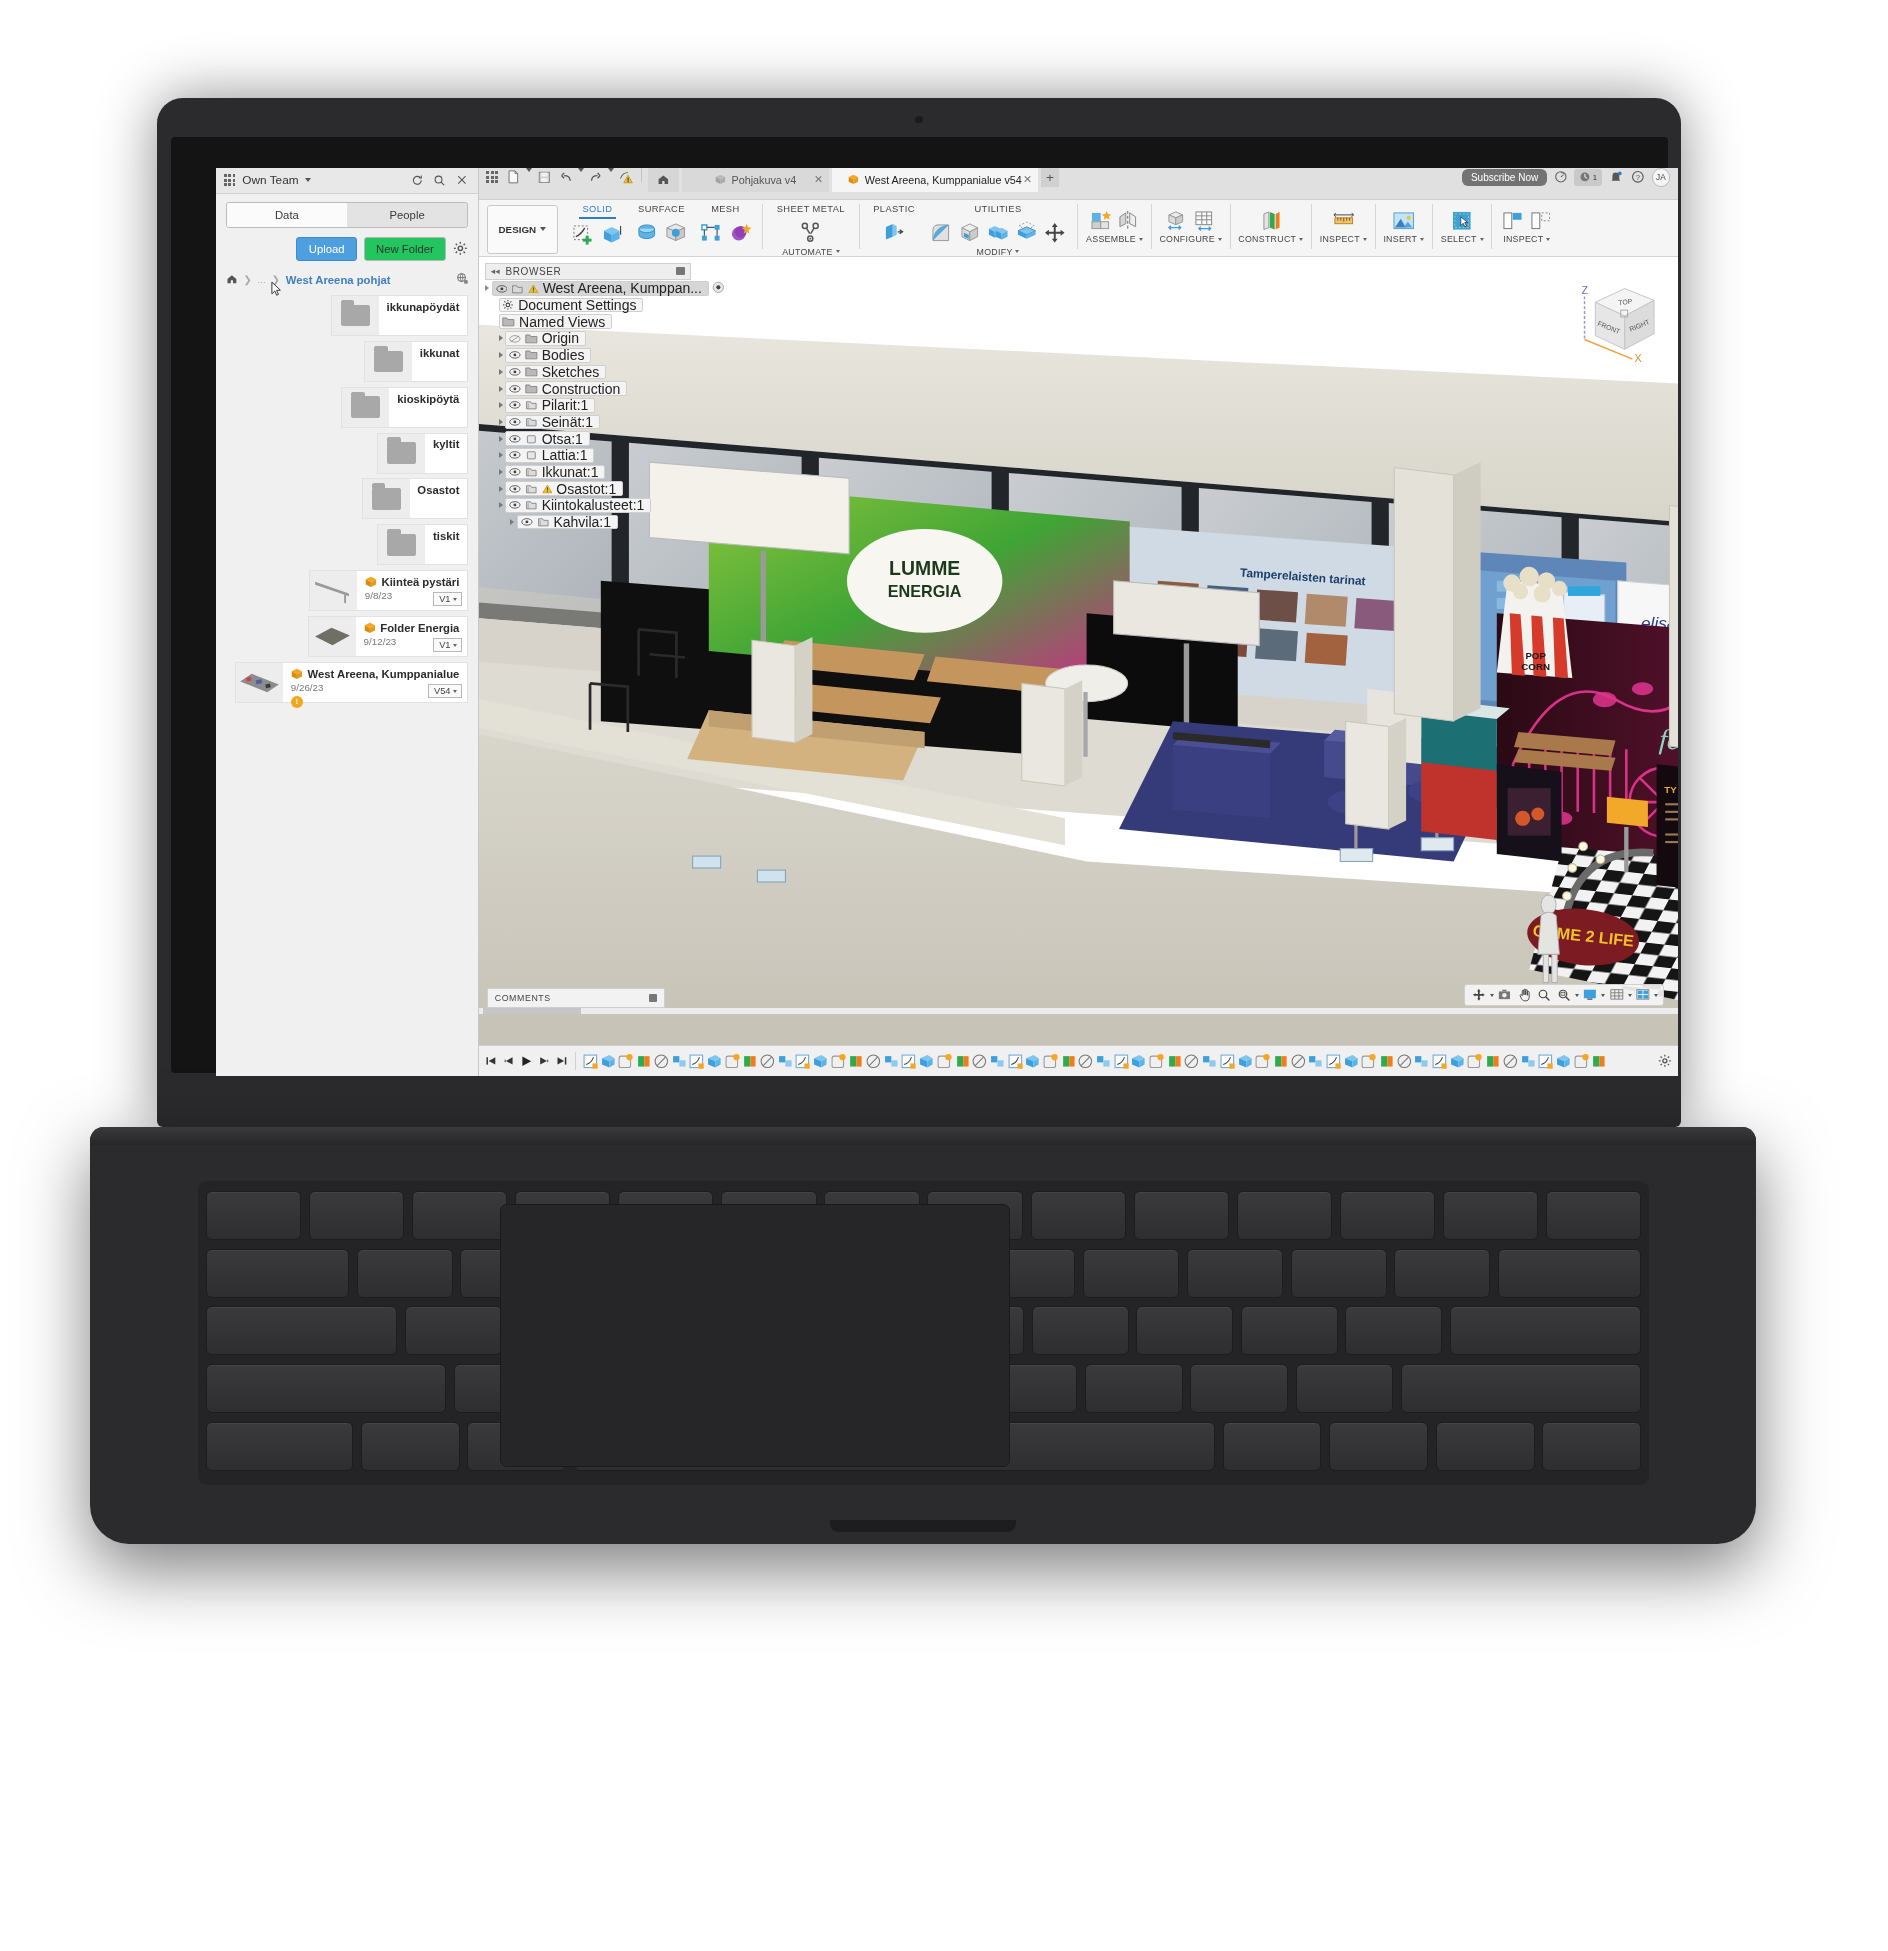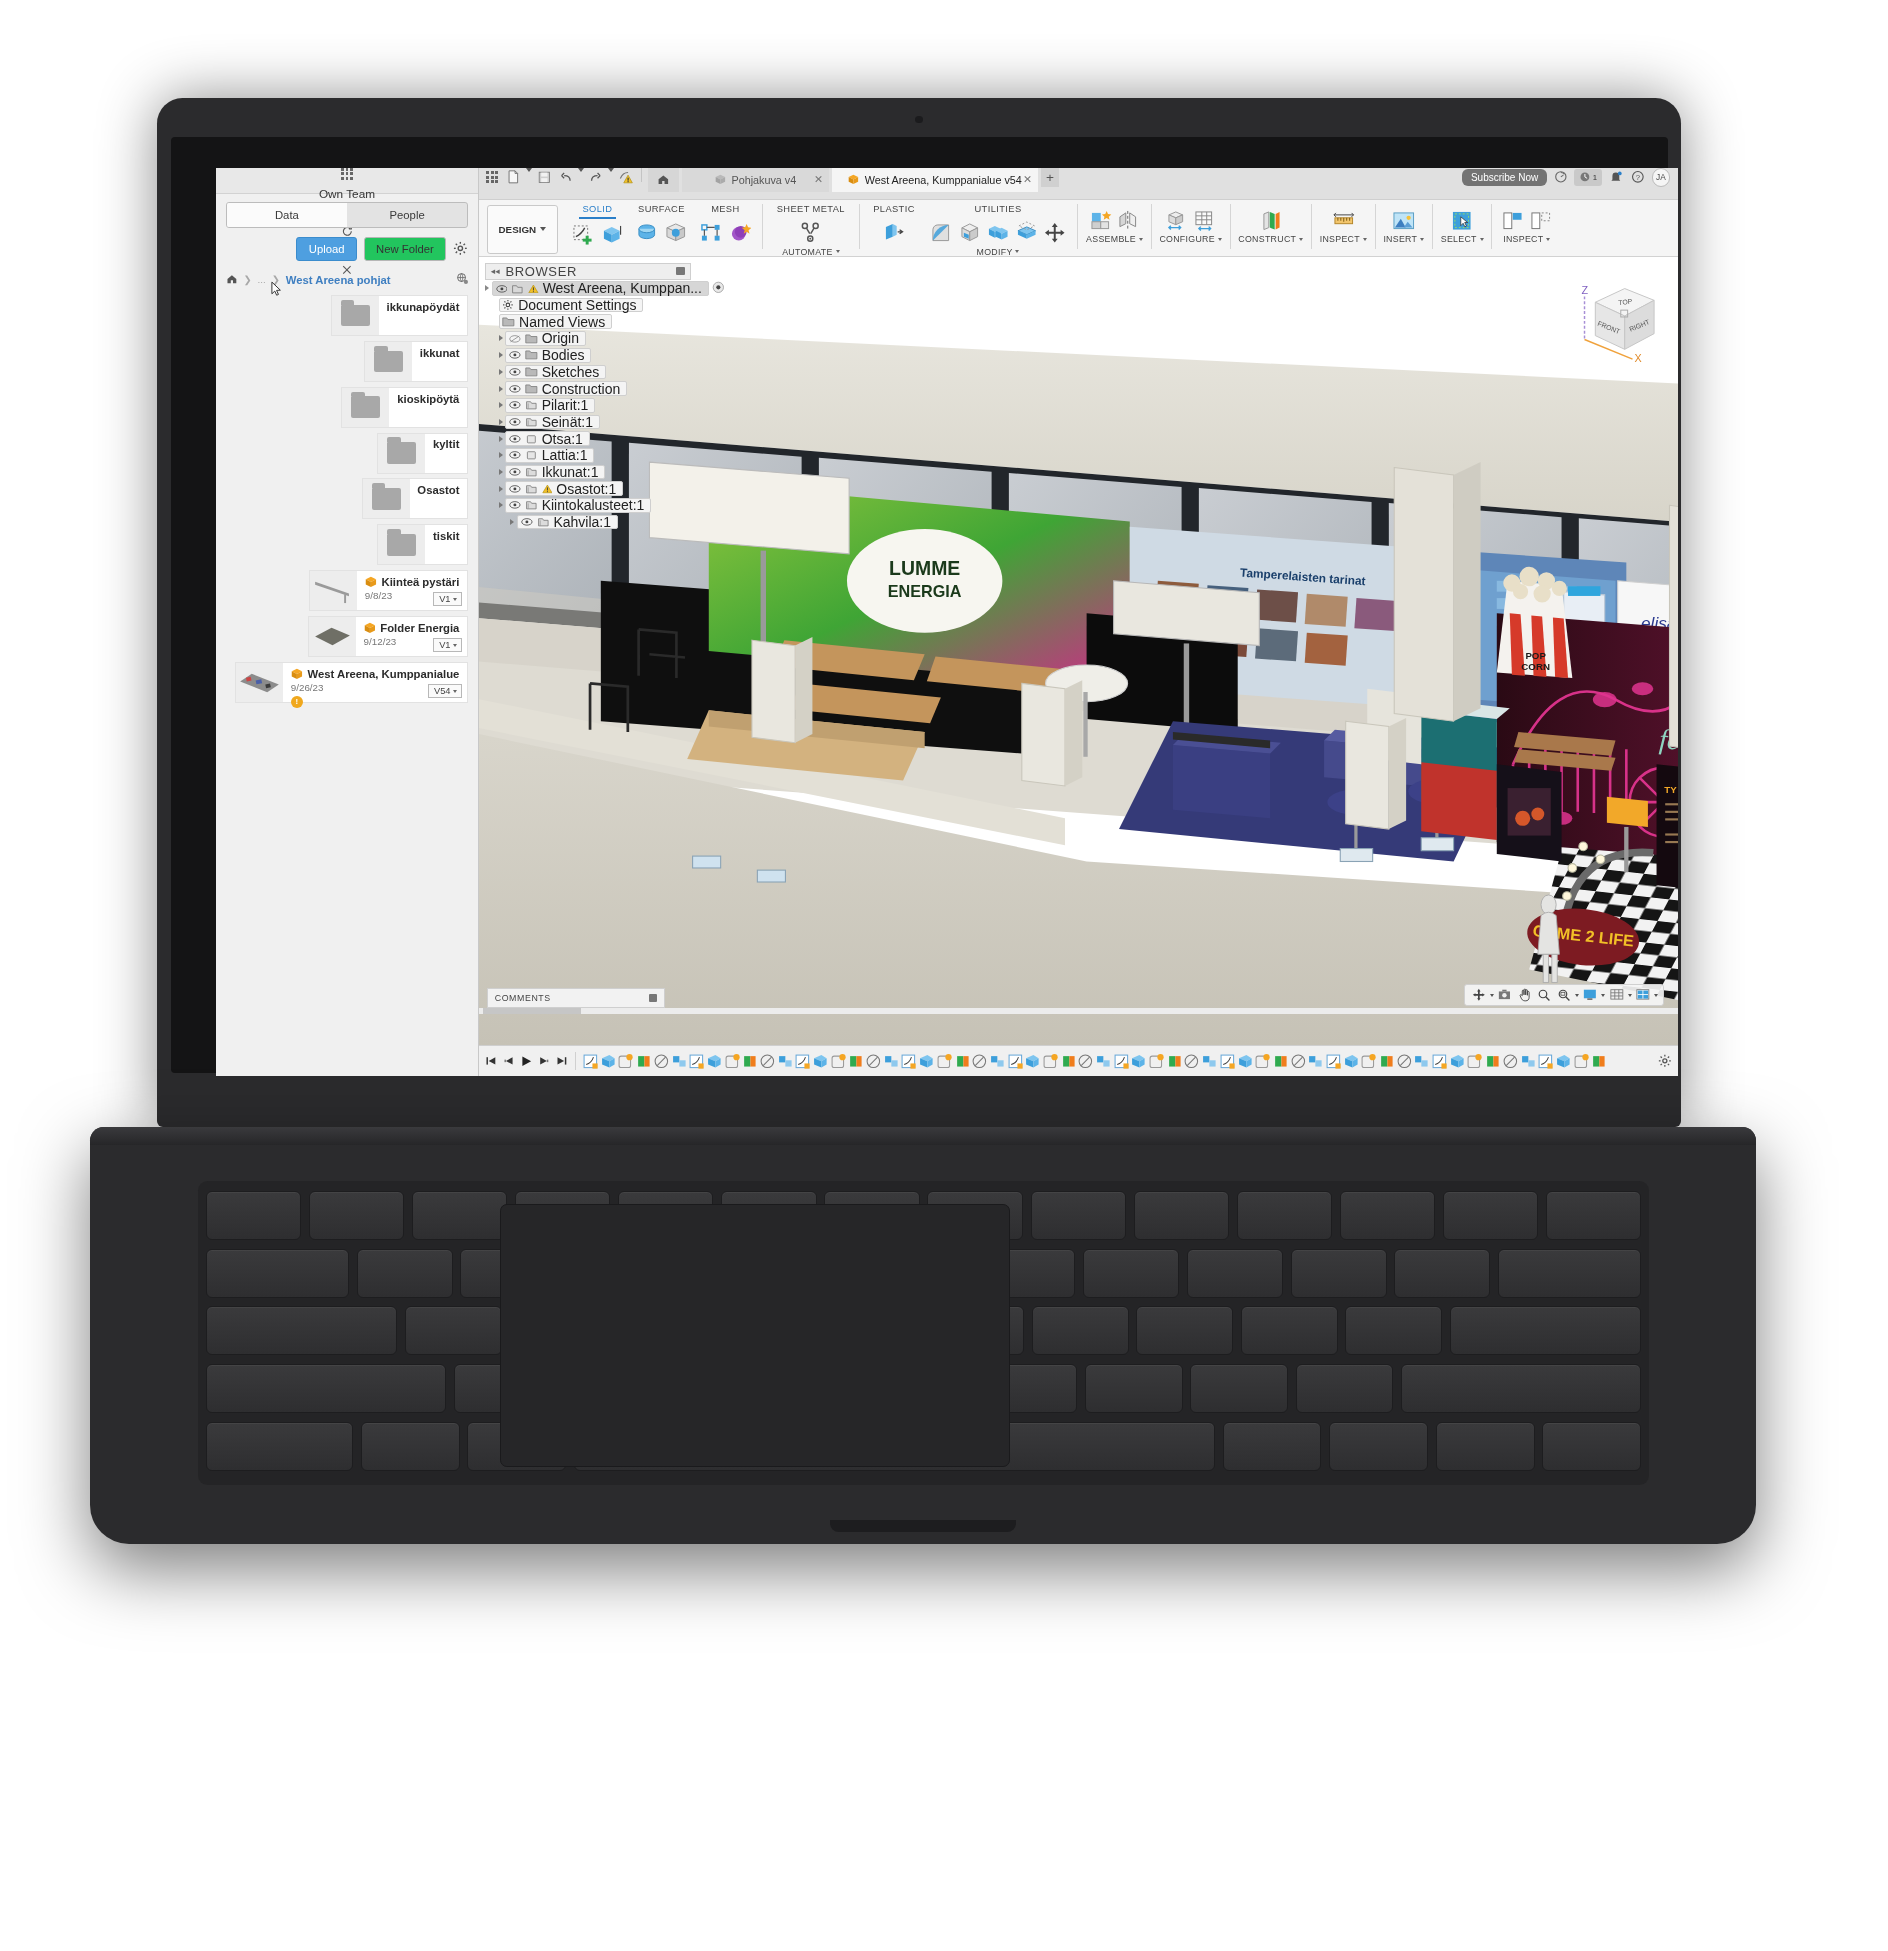--- a/index.html
+++ b/index.html
@@ -64,21 +64,21 @@
   .tpad {
     position:absolute; left:500px; top:1204px; width:510px; height:263px;
     background:#262628; border-radius:6.9px; border:1px solid #1a1a1c;
   }
 
   
   .app { position:absolute; inset:0; display:flex; background:#f3f3f3; font-size:10.8px; color:#2b2b2b; }
 
   
   .datapanel { width:263px; height:100%; background:#f0f0f0; border-right:1px solid #c8c8c8; display:flex; flex-direction:column; }
-  .dp-title { height:25.5px; display:flex; align-items:center; gap:6.9px; padding:0 7.8px; background:#e8e8e8; border-bottom:1px solid #d2d2d2;flex-direction:column; }
+  .dp-title { height:25.5px; display:flex; align-items:center; gap:6.9px; padding:0 7.8px; background:#e8e8e8; border-bottom:1px solid #d2d2d2; }
   .dp-title .tname { font-size:11.8px; color:#333; }
   .dp-title .spacer { flex:1; }
   .dp-title .ic { width:15.7px; height:15.7px; display:flex; align-items:center; justify-content:center; color:#555; cursor:pointer; }
   .dots9 { display:grid; grid-template-columns:repeat(3,2.9px); grid-template-rows:repeat(3,2.9px); gap:1.5px; }
   .dots9 i { background:#666; width:2.9px; height:2.9px; display:block; }
   .caret { width:0;height:0;border-left:3.9px solid transparent;border-right:3.9px solid transparent;border-top:4.9px solid #555; }
 
   .seg { display:flex; margin:8.8px 9.8px 0; border:1px solid #bcbcbc; border-radius:2.9px; overflow:hidden; background:#e3e3e3; }
   .seg div { flex:1; text-align:center; padding:5.9px 0; font-size:11.3px; color:#3a3a3a; cursor:pointer; }
   .seg div.on { background:#fbfbfb; }
@@ -139,21 +139,21 @@
   .rsep { width:1px; height:45px; background:#d5d5d5; margin:2px 4.9px 0; }
   .rgrp { display:flex; flex-direction:column; align-items:center; padding:0 2.9px; }
   .toprow { display:flex; gap:2px; }
 
   
   .viewport { flex:1; position:relative; overflow:hidden; background:#fff; min-height:0; }
 
   
   .browser { position:absolute; left:5.9px; top:5.9px; width:206px; z-index:20; font-size:9.8px; }
   .brhdr { height:16.7px; background:#eeeeee; border:1px solid #cfcfcf; display:flex; align-items:center; gap:5.9px; padding:0 4.9px; }
-  .brhdr .lbl { font-size:13px; letter-spacing:0.6px; color:#444; }
+  .brhdr .lbl { font-size:10px; letter-spacing:0.6px; color:#444; }
   .brhdr .sq { margin-left:auto; width:8.8px; height:7.8px; background:#777; border-radius:1px; }
   .trow { display:flex; align-items:center; gap:2.9px; height:15.7px; margin-top:1px; }
   .trow .pill { display:flex; align-items:center; gap:3.9px; background:#f4f4f4; border:1px solid #cfcfcf; border-radius:2px; padding:0 5.9px 0 2.9px; height:14.7px; cursor:pointer; }
   .trow .pill.sel { background:#d6d6d6; }
   .tri { width:0;height:0; border-top:3.4px solid transparent; border-bottom:3.4px solid transparent; border-left:4.9px solid #777; }
   .eye { width:11.8px; height:11.8px; flex:none; }
   .warn { width:10.8px; height:9.8px; flex:none; }
   .tlabel { font-size:14px; color:#222; white-space:nowrap; }.ind1{margin-left:13.7px}.ind2{margin-left:25.5px}
 
   

